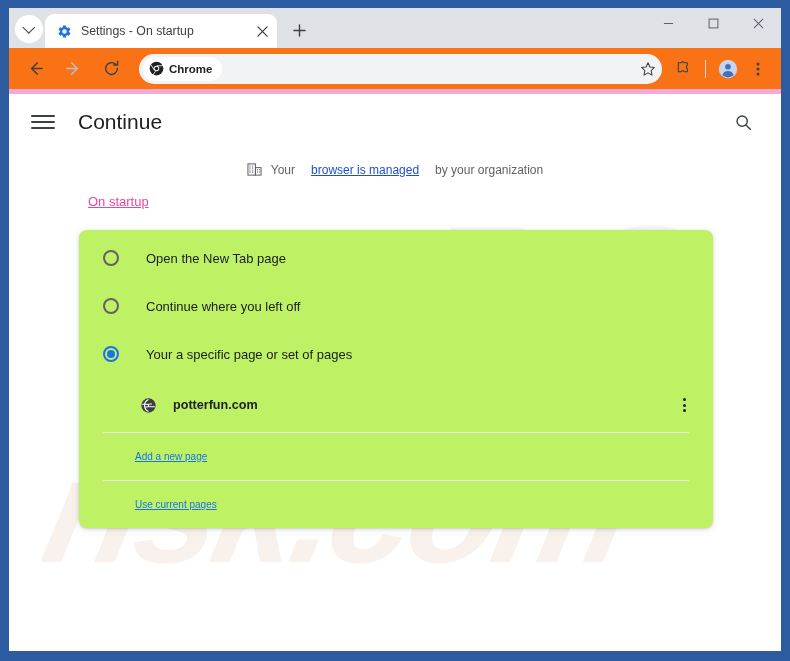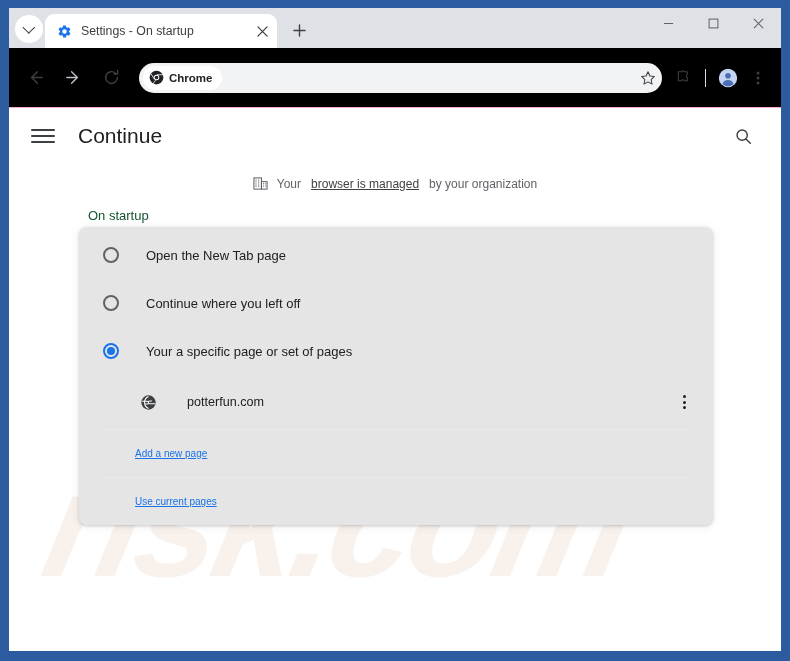--- a/index.html
+++ b/index.html
@@ -99,27 +99,27 @@
     flex: 0 0 auto;
   }
   .win-btn {
     width: 45px; height: 31px;
     display: flex; align-items: center; justify-content: center;
     cursor: pointer;
   }
 
   
   .toolbar {
-    height: 60px;
-    background: #000000;
+    height: 46px;
+    background: #f97316;
     display: flex;
     align-items: center;
     padding: 0 8px 0 10px;
     flex: 0 0 auto;
-    border-bottom: 1px solid #f9a8d4;
+    border-bottom: 5px solid #f9a8d4;
   }
   .nav-btn {
     width: 32px; height: 32px;
     display: flex; align-items: center; justify-content: center;
     border-radius: 50%;
     flex: 0 0 auto;
     margin-right: 6px;
     cursor: pointer;
   }
   .omnibox {
@@ -250,42 +250,43 @@
     display: flex;
     align-items: center;
     justify-content: center;
     margin-top: 12px;
     font-size: 12px;
     color: #5f6368;
     z-index: 2;
   }
   .managed-icon { margin-right: 9px; display:flex;align-items:center;}
   .managed-link {
-    color: #404040;
+    color: #1d4ed8;
     text-decoration: underline;
     cursor: pointer;
-    margin: 0 10px;
+    margin: 0 16px;
   }
 
   .content-col {
     position: relative;
     width: 634px;
     margin-left: 70px;
     margin-top: 17px;
     z-index: 2;
   }
   .section-title {
     font-size: 13px;
-    color: #14532d;
-    margin-bottom: 4px;
+    color: #ec4899;
+    margin-bottom: 21px;
     padding-left: 9px;
+    text-decoration: underline;
   }
 
   .card {
-    background: #e5e5e5;
+    background: #bef264;
     border-radius: 8px;
     box-shadow: 0 1px 3px rgba(60,64,67,0.22), 0 1px 10px rgba(60,64,67,0.10);
     padding: 4px 0 0 0;
     overflow: hidden;
   }
 
   .radio-row {
     display: flex;
     align-items: center;
     height: 48px;
@@ -320,23 +321,24 @@
     align-items: center;
     padding: 10px 16px 10px 60px;
     min-height: 54px;
   }
   .site-favicon {
     width: 18px; height: 18px;
     flex: 0 0 auto;
     display:flex;align-items:center;justify-content:center;
   }
   .site-texts {
-    margin-left: 30px;
+    margin-left: 16px;
     flex: 1 1 auto;
     min-width: 0;
+    font-weight: bold;
   }
   .site-name {
     font-size: 12.6px;
     color: #202124;
     line-height: 1.45;
     white-space: nowrap;
     overflow: hidden;
     text-overflow: ellipsis;
   }
   .site-url {

